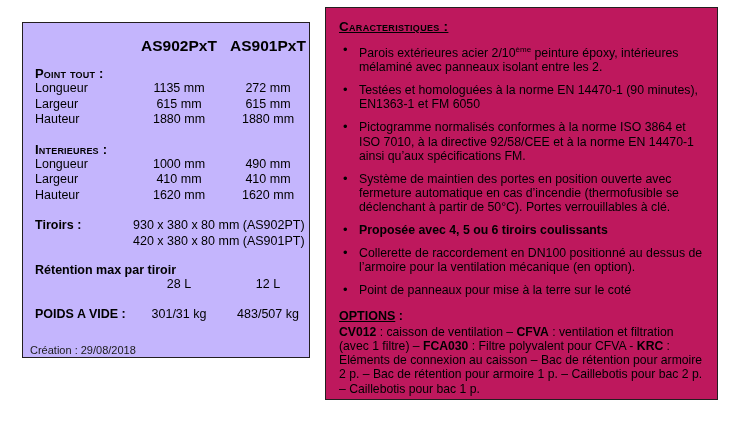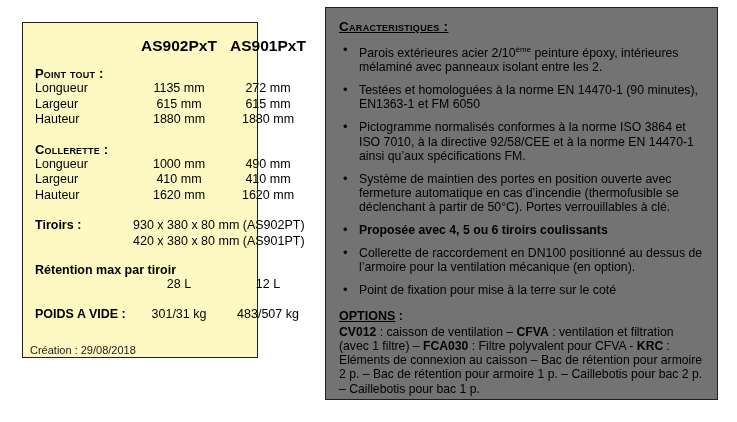--- a/index.html
+++ b/index.html
@@ -14,25 +14,25 @@
     font-family: "Liberation Sans", sans-serif;
     color: #000000;
     overflow: hidden;
   }
 
   
   #spec-box {
     position: absolute;
     left: 22px;
     top: 22px;
-    width: 236px;
+    width: 288px;
     height: 336px;
     border: 1.5px solid #231f20;
     box-sizing: border-box;
-    background: #fef9c3;
+    background: #c4b5fd;
   }
   .spec-inner {
     position: relative;
     width: 100%;
     height: 100%;
   }
   
   .srow {
     display: grid;
     grid-template-columns: 110px 92px 86px;
@@ -107,21 +107,21 @@
 
   
   #charac-box {
     position: absolute;
     left: 325px;
     top: 7px;
     width: 393px;
     height: 393px;
     border: 1.5px solid #231f20;
     box-sizing: border-box;
-    background: #737373;
+    background: #be185d;
     padding: 9px 11px 0 13px;
   }
   #charac-title {
     font-weight: bold;
     font-size: 13.5px;
     font-variant: small-caps;
     letter-spacing: 0.3px;
     text-decoration: underline;
     margin-bottom: 9px;
     display: inline-block;
@@ -182,21 +182,21 @@
       <div class="vb">615 mm</div>
     </div>
     <div class="srow">
       <div class="lab">Hauteur</div>
       <div class="va">1880 mm</div>
       <div class="vb">1880 mm</div>
     </div>
 
     <div class="gap-md"></div>
 
-    <div class="sect-label">Collerette :</div>
+    <div class="sect-label">Interieures :</div>
     <div class="srow">
       <div class="lab">Longueur</div>
       <div class="va">1000 mm</div>
       <div class="vb">490 mm</div>
     </div>
     <div class="srow">
       <div class="lab">Largeur</div>
       <div class="va">410 mm</div>
       <div class="vb">410 mm</div>
     </div>
@@ -267,21 +267,21 @@
     <div class="txt">Proposée avec 4, 5 ou 6 tiroirs coulissants</div>
   </div>
 
   <div class="bullet">
     <div class="dot">•</div>
     <div class="txt">Collerette de raccordement en DN100 positionné au dessus de l’armoire pour la ventilation mécanique (en option).</div>
   </div>
 
   <div class="bullet">
     <div class="dot">•</div>
-    <div class="txt">Point de fixation pour mise à la terre sur le coté</div>
+    <div class="txt">Point de panneaux pour mise à la terre sur le coté</div>
   </div>
 
   <div>
     <span id="options-title">OPTIONS</span><span id="options-colon"> :</span>
   </div>
 
   <div id="options-body"><b>CV012</b><span> : caisson de ventilation – </span><b>CFVA</b><span> : ventilation et filtration (avec 1 filtre) – </span><b>FCA030</b><span> : Filtre polyvalent pour CFVA - </span><b>KRC</b><span> : Eléments de connexion au caisson – Bac de rétention pour armoire 2 p. – Bac de rétention pour armoire 1 p. – Caillebotis pour bac 2 p. – Caillebotis pour bac 1 p.</span></div>
 </div>
 
 </body></html>

